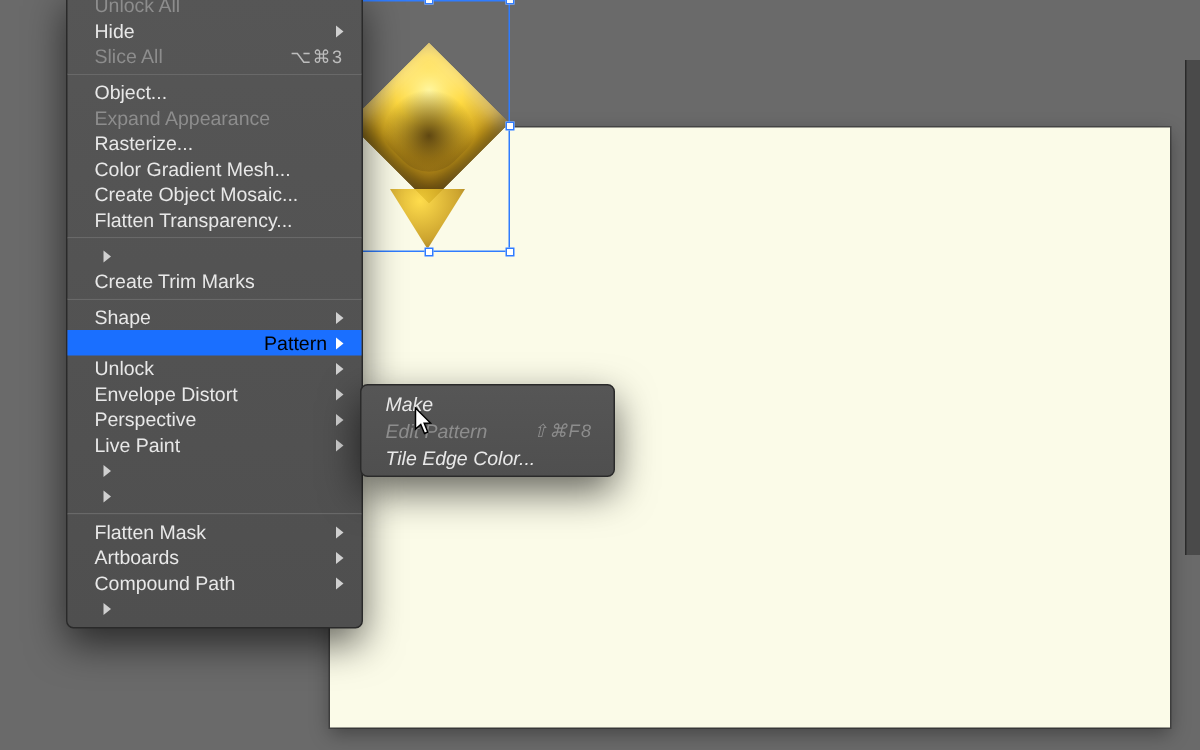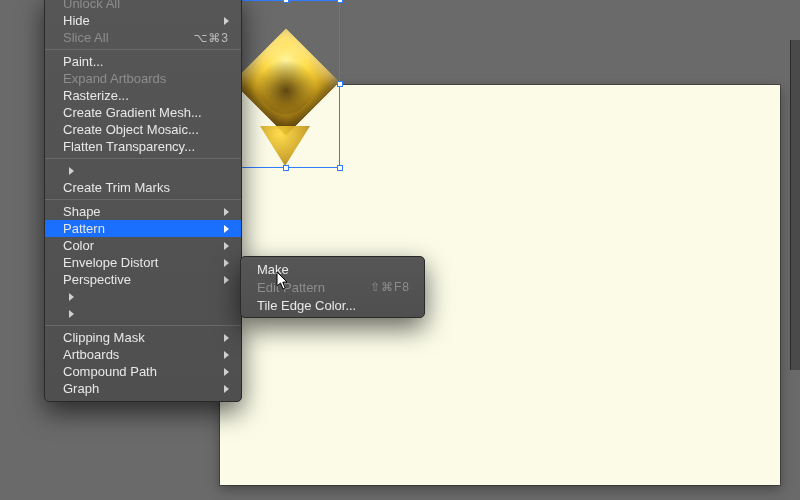--- a/index.html
+++ b/index.html
@@ -85,40 +85,41 @@
   .menu li.item {
     display: flex; align-items: center;
     height: 17px;
     padding: 0 12px 0 18px;
     position: relative;
     white-space: nowrap;
   }
   .menu li.item .label { flex: 1; }
   .menu li.item .shortcut { color: #bdbdbd; font-size: 12px; letter-spacing: 1px;}
   .menu li.item.disabled { color: #8d8d8d; }
-  .menu li.item.highlight { background: #1a6fff; color: #e5e5e5; }
+  .menu li.item.highlight { background: #1a6fff; color: #000000; text-align: right; }
   .menu li.item .arrow {
     width: 0;height: 0;
     border-top: 4px solid transparent;
     border-bottom: 4px solid transparent;
     border-left: 5px solid #d0d0d0;
     margin-left: 6px;
   }
   .menu li.item.highlight .arrow { border-left-color: #fff; }
   
   .submenu {
     position: absolute;
     left: 240px; top: 256px;
-    width: 185px;
+    width: 170px;
     background: #555;
     background-image: linear-gradient(#565656,#4f4f4f);
     border: 1px solid #2a2a2a;
     border-radius: 5px;
     box-shadow: 0 10px 26px rgba(0,0,0,0.6);
     padding: 3px 0;
+    font-style: italic;
   }
   .submenu li.item { height: 18px; padding: 0 14px 0 16px;}
   .submenu li.item.disabled .shortcut{color:#8d8d8d;}
   .cursor {
     position: absolute;
     left: 276px; top: 271px;
     width: 14px; height: 20px;
     pointer-events: none;
   }
   
@@ -159,30 +160,30 @@
       <li class="item">
         <span class="label">Hide</span>
         <span class="arrow"></span>
       </li>
       <li class="item disabled">
         <span class="label">Slice All</span>
         <span class="shortcut">⌥⌘3</span>
       </li>
       <li class="sep"></li>
       <li class="item">
-        <span class="label">Paint...</span>
-      </li>
-      <li class="item disabled">
-        <span class="label">Expand Artboards</span>
+        <span class="label">Object...</span>
+      </li>
+      <li class="item disabled">
+        <span class="label">Expand Appearance</span>
       </li>
       <li class="item">
         <span class="label">Rasterize...</span>
       </li>
       <li class="item">
-        <span class="label">Create Gradient Mesh...</span>
+        <span class="label">Color Gradient Mesh...</span>
       </li>
       <li class="item">
         <span class="label">Create Object Mosaic...</span>
       </li>
       <li class="item">
         <span class="label">Flatten Transparency...</span>
       </li>
       <li class="sep"></li>
       <li class="item">
         <span class="arrow"></span>
@@ -193,52 +194,55 @@
       <li class="sep"></li>
       <li class="item">
         <span class="label">Shape</span>
         <span class="arrow"></span>
       </li>
       <li class="item highlight">
         <span class="label">Pattern</span>
         <span class="arrow"></span>
       </li>
       <li class="item">
-        <span class="label">Color</span>
+        <span class="label">Unlock</span>
         <span class="arrow"></span>
       </li>
       <li class="item">
         <span class="label">Envelope Distort</span>
         <span class="arrow"></span>
       </li>
       <li class="item">
         <span class="label">Perspective</span>
         <span class="arrow"></span>
       </li>
       <li class="item">
-        <span class="arrow"></span>
-      </li>
-      <li class="item">
-        <span class="arrow"></span>
-      </li>
-      <li class="sep"></li>
-      <li class="item">
-        <span class="label">Clipping Mask</span>
+        <span class="label">Live Paint</span>
+        <span class="arrow"></span>
+      </li>
+      <li class="item">
+        <span class="arrow"></span>
+      </li>
+      <li class="item">
+        <span class="arrow"></span>
+      </li>
+      <li class="sep"></li>
+      <li class="item">
+        <span class="label">Flatten Mask</span>
         <span class="arrow"></span>
       </li>
       <li class="item">
         <span class="label">Artboards</span>
         <span class="arrow"></span>
       </li>
       <li class="item">
         <span class="label">Compound Path</span>
         <span class="arrow"></span>
       </li>
       <li class="item">
-        <span class="label">Graph</span>
         <span class="arrow"></span>
       </li>
     </ul>
 </div>
 
 <div class="menu submenu">
   <ul id="submenu-root">
       <li class="item">
         <span class="label">Make</span>
       </li>

